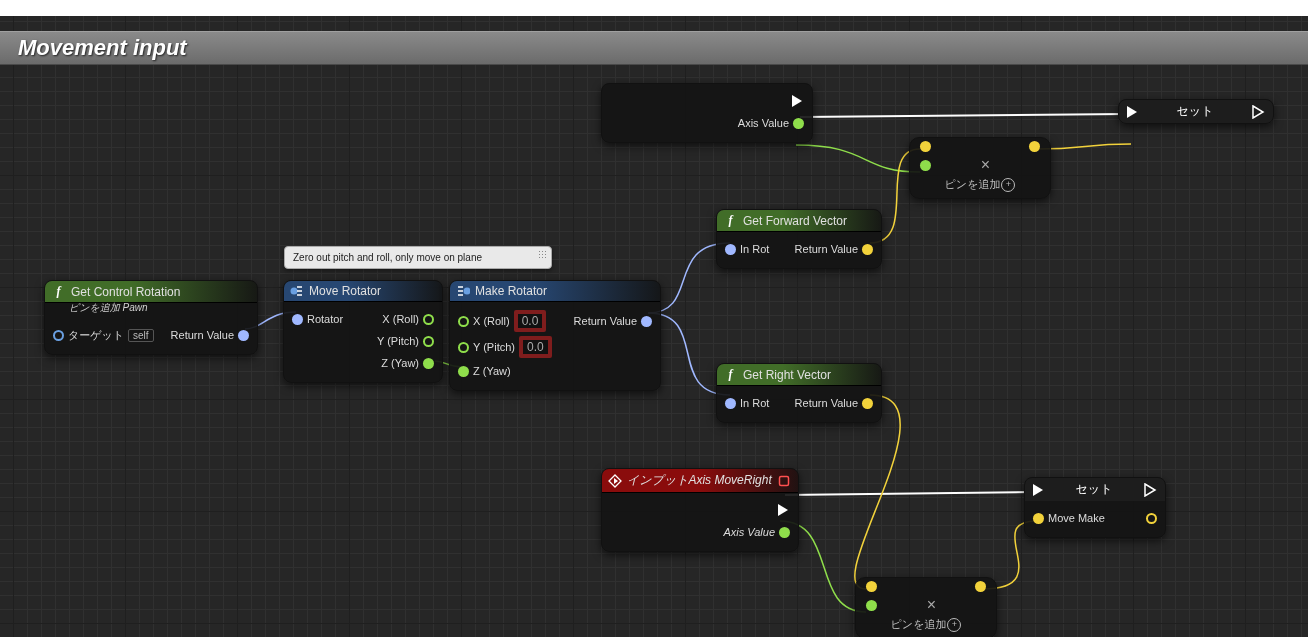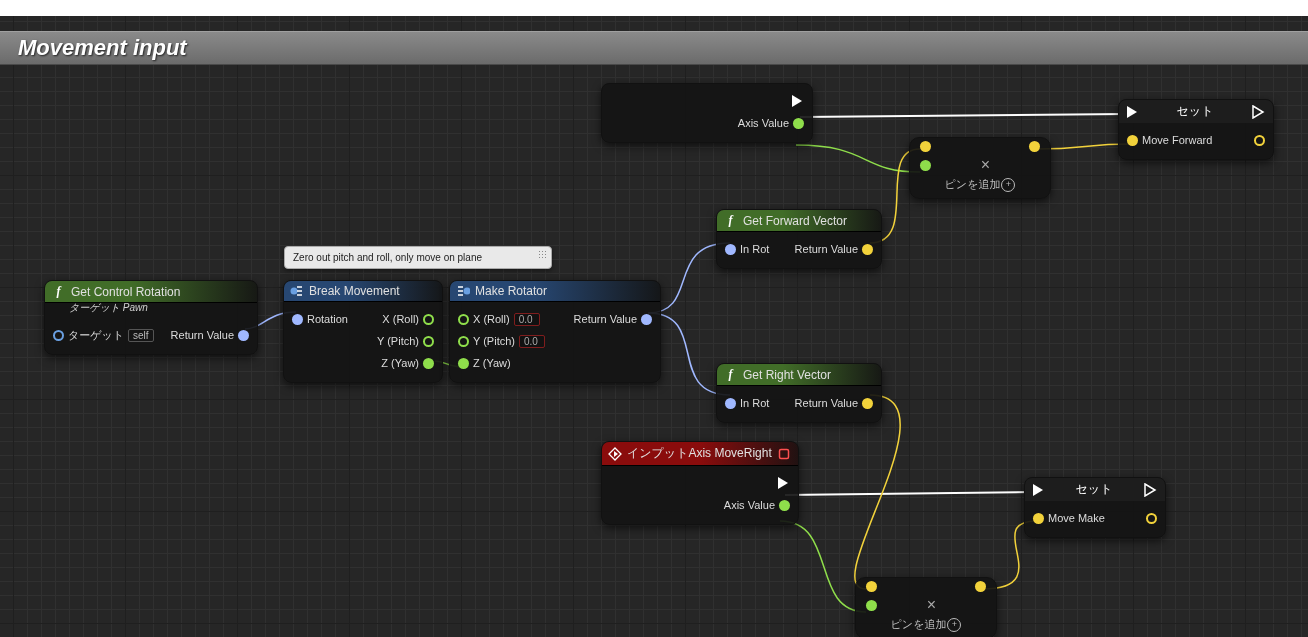--- a/index.html
+++ b/index.html
@@ -120,25 +120,25 @@
 .exec-pin svg { display: block; }
 .lbl { font-size: 11px; color: #dcdcdc; white-space: nowrap; }
 .self-box {
   border: 1px solid #555;
   border-radius: 2px;
   padding: 0 4px;
   font-size: 10px;
   color: #bbb;
 }
 .num-box {
-  border: 1px solid #7f1d1d;
+  border: 4px solid #7f1d1d;
   border-radius: 2px;
   background: #111;
   padding: 0 4px;
-  font-size: 10px;
+  font-size: 12px;
   color: #aaa;
   min-width: 16px;
 }
 .ficon {
   width: 15px;
   height: 15px;
   display: flex;
   align-items: center;
   justify-content: center;
   font-style: italic;
@@ -237,21 +237,21 @@
   <div class="comment-bubble" style="left:284px;top:230px;width:250px;">
     <span>Zero out pitch and roll, only move on plane</span>
     <div class="comment-grip"></div>
   </div>
 
   <div class="node" style="left:44px;top:264px;width:212px;">
     <div class="node-header hdr-green">
       <span class="ficon">f</span>
       <span>Get Control Rotation</span>
     </div>
-    <div class="node-sub">ターゲット Pawn</div>
+    <div class="node-sub">ピンを追加 Pawn</div>
     <div class="node-body">
       <div class="row">
         <div class="left-group">
           <span class="pin pin-blue pin-hollow"></span>
           <span class="lbl">ターゲット</span>
           <span class="self-box">self</span>
         </div>
         <div class="right-group">
           <span class="lbl">Return Value</span>
           <span class="pin pin-rot pin-filled"></span>
@@ -261,27 +261,27 @@
   </div>
 
   <div class="node" style="left:283px;top:264px;width:158px;">
     <div class="node-header hdr-blue">
       <span class="break-icon">
         <svg width="14" height="14">
             <circle cx="4" cy="7" r="3.5" fill="#6aa0e2"></circle>
             <path d="M7 3 L12 3 M7 7 L12 7 M7 11 L12 11" stroke="#fff" stroke-width="1.3"></path>
           </svg>
       </span>
-      <span>Break Movement</span>
+      <span>Move Rotator</span>
     </div>
     <div class="node-body">
       <div class="row">
         <div class="left-group">
           <span class="pin pin-rot pin-filled"></span>
-          <span class="lbl">Rotation</span>
+          <span class="lbl">Rotator</span>
         </div>
         <div class="right-group">
           <span class="lbl">X (Roll)</span>
           <span class="pin pin-green pin-hollow"></span>
         </div>
       </div>
       <div class="row">
         <div class="left-group"></div>
         <div class="right-group">
           <span class="lbl">Y (Pitch)</span>
@@ -353,21 +353,21 @@
       <div class="row">
         <div class="left-group"></div>
         <div class="right-group">
           <span class="lbl">Axis Value</span>
           <span class="pin pin-green pin-filled"></span>
         </div>
       </div>
     </div>
   </div>
 
-  <div class="node" style="left:601px;top:425px;width:196px;">
+  <div class="node" style="left:601px;top:452px;width:196px;font-style:italic;">
     <div class="node-header hdr-red">
       <span class="event-icon">
         <svg width="14" height="14">
             <path d="M7 1 L13 7 L7 13 L1 7 Z" fill="none" stroke="#fff" stroke-width="1.3"></path>
             <path d="M6 4 L10 7 L6 10 Z" fill="#fff"></path>
           </svg>
       </span>
       <span>インプットAxis MoveRight</span>
       <span class="breakpoint" style="margin-left:auto;">
         <svg width="12" height="12">
@@ -475,31 +475,20 @@
             <path d="M2 1 L12 7 L2 13 Z" fill="#fff"></path>
           </svg>
       </span>
       <span class="set-title">セット</span>
       <span class="exec-pin">
         <svg width="14" height="14">
             <path d="M2 1 L12 7 L2 13 Z" fill="none" stroke="#fff" stroke-width="1.5"></path>
           </svg>
       </span>
     </div>
-    <div class="node-body">
-      <div class="row">
-        <div class="left-group">
-          <span class="pin pin-yellow pin-filled"></span>
-          <span class="lbl">Move Forward</span>
-        </div>
-        <div class="right-group">
-          <span class="pin pin-yellow pin-hollow"></span>
-        </div>
-      </div>
-    </div>
   </div>
 
   <div class="node" style="left:1024px;top:461px;width:140px;">
     <div class="node-header hdr-bluevar" style="justify-content:space-between;">
       <span class="exec-pin">
         <svg width="14" height="14">
             <path d="M2 1 L12 7 L2 13 Z" fill="#fff"></path>
           </svg>
       </span>
       <span class="set-title">セット</span>

